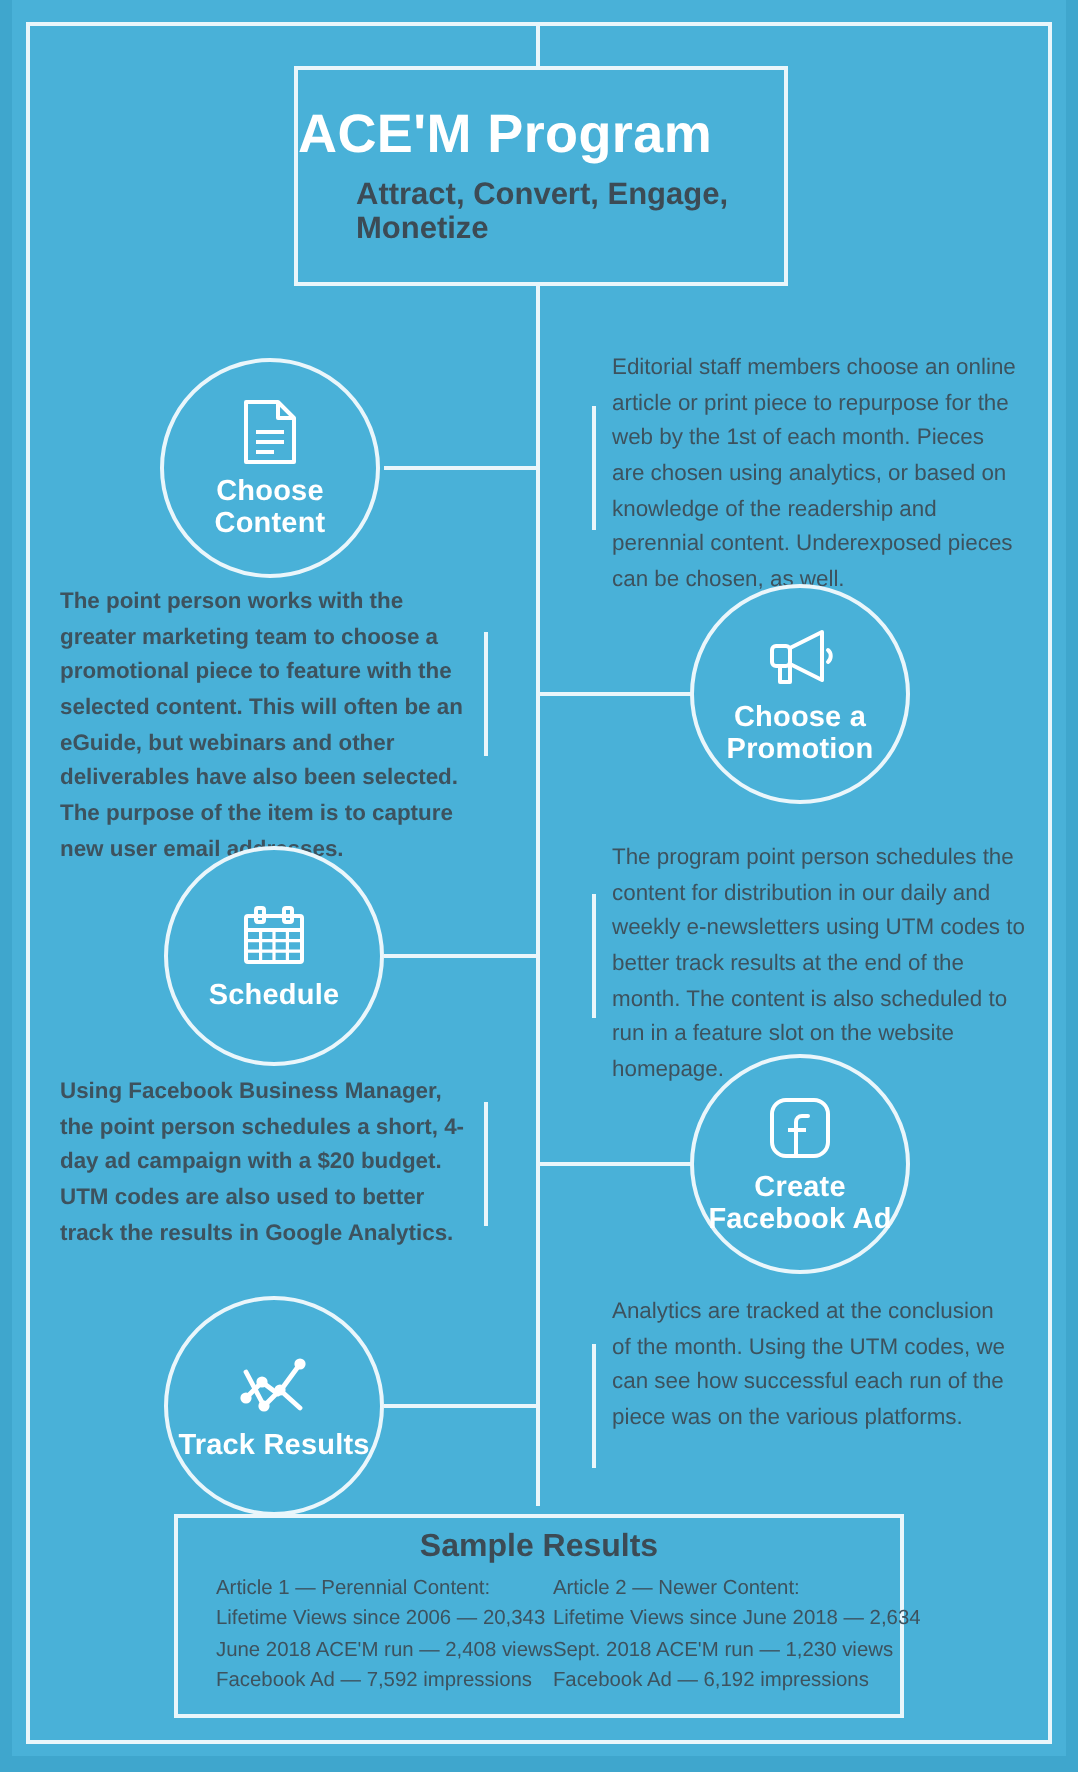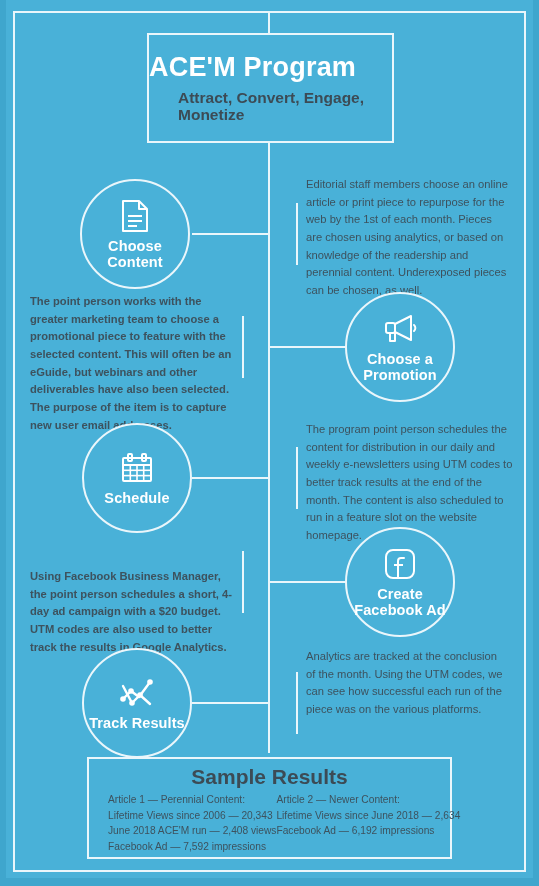--- a/index.html
+++ b/index.html
@@ -72,31 +72,31 @@
     position:absolute;
     color:#3d525e;
     font-size:11.2px;
     line-height:1.58;
     font-family:"Liberation Sans", sans-serif;
   }
   .para.right{text-align:left;font-weight:bold;}
   #para-1{left:306px;top:176px;width:205px;}
   #para-2{left:30px;top:293px;width:205px;}
   #para-3{left:306px;top:421px;width:207px;}
-  #para-4{left:30px;top:568px;width:205px;}
+  #para-4{left:30px;top:538px;width:205px;}
   #para-5{left:306px;top:648px;width:200px;}
 
   
   #results{
     position:absolute;left:87px;top:757px;width:365px;height:102px;
     border:2px solid #eaf6fb;box-sizing:border-box;background:#49b1d8;
     padding-top:6px;
   }
   #results-title{
-    text-align:center;color:#3c4b55;font-size:21px;font-weight:bold;
+    text-align:center;color:#3c4b55;font-size:16px;font-weight:bold;
     line-height:1.1;margin-bottom:4px;
   }
   #results-cols{display:flex;padding:0 19px;}
   .rescol{flex:1;}
   .rescol .line{
     color:#3d525e;font-size:10.2px;line-height:1.52;white-space:nowrap;
   }
   svg{display:block;}
 </style>
 </head>
@@ -212,16 +212,17 @@
   <div id="results-cols">
     <div class="rescol">
       <div class="line">Article 1 — Perennial Content:</div>
       <div class="line">Lifetime Views since 2006 — 20,343</div>
       <div class="line">June 2018 ACE'M run — 2,408 views</div>
       <div class="line">Facebook Ad — 7,592 impressions</div>
     </div>
     <div class="rescol">
       <div class="line">Article 2 — Newer Content:</div>
       <div class="line">Lifetime Views since June 2018 — 2,634</div>
+      <div class="line">Sept. 2018 ACE'M run — 1,230 views</div>
       <div class="line">Facebook Ad — 6,192 impressions</div>
     </div>
   </div>
 </div>
 
 </body></html>

